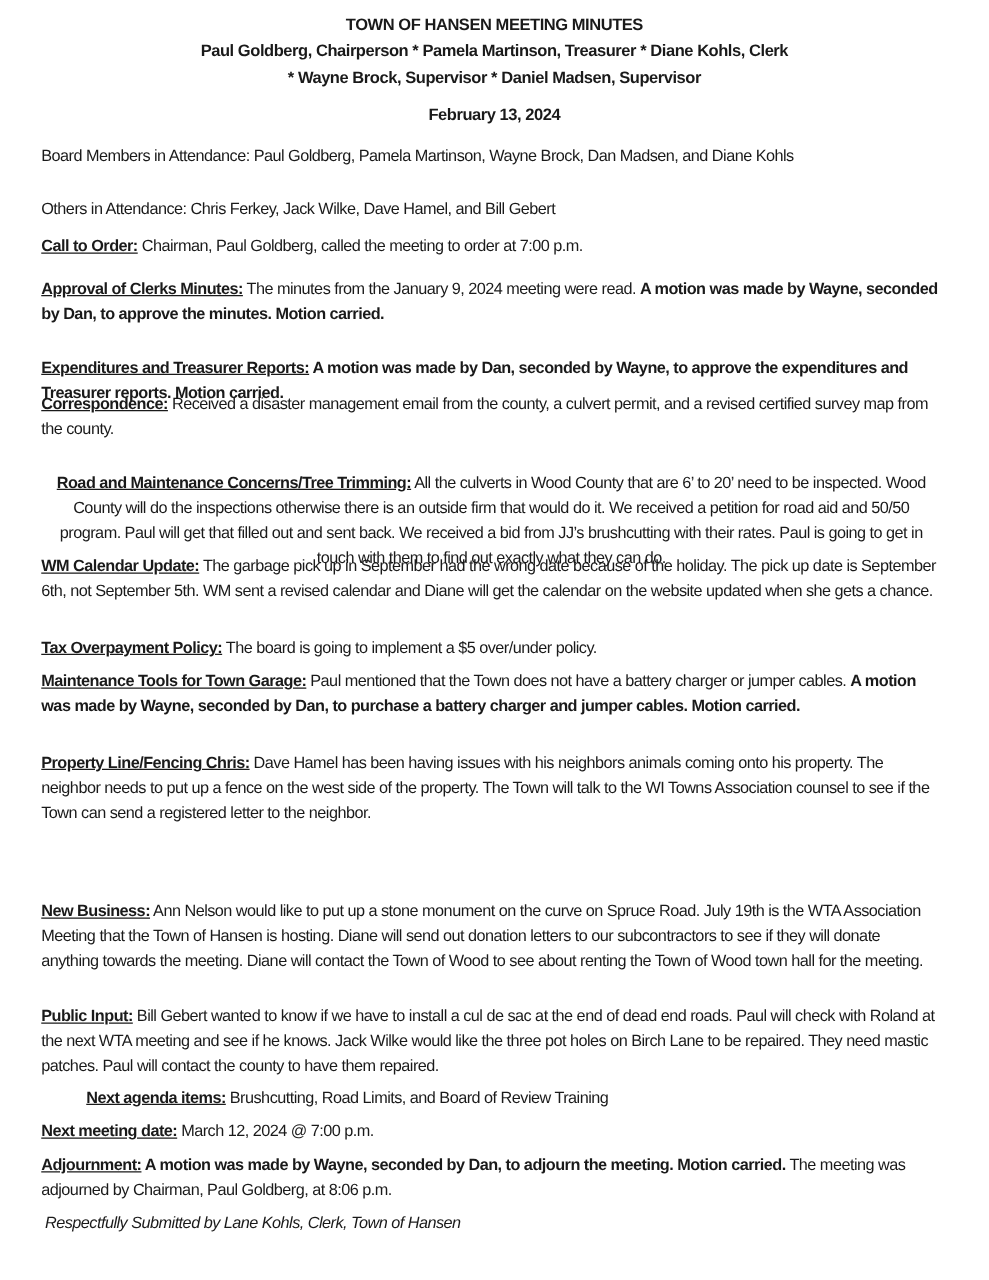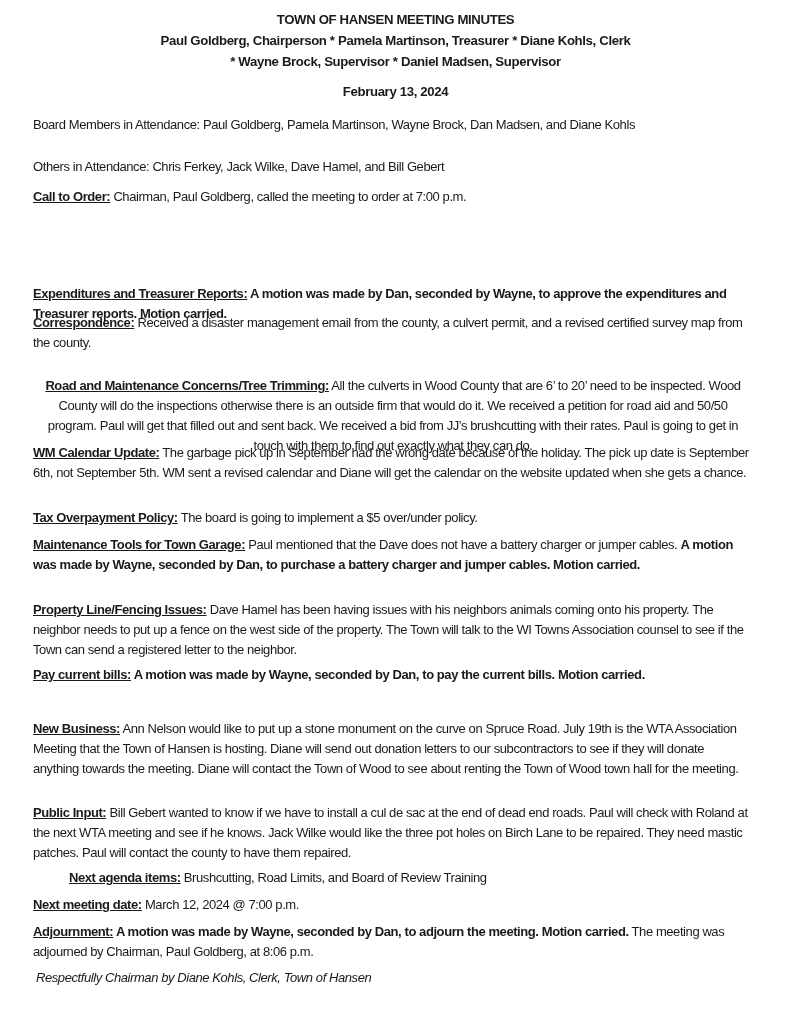--- a/index.html
+++ b/index.html
@@ -28,20 +28,23 @@
     <div class="line" style="top:84px;">February 13, 2024</div>
   </div>
 
   <div class="p" style="top:115px;">Board Members in Attendance:  Paul Goldberg, Pamela Martinson, Wayne Brock, Dan Madsen, and Diane Kohls</div>
   <div class="p" style="top:157px;">Others in Attendance:  Chris Ferkey, Jack Wilke, Dave Hamel, and Bill Gebert</div>
 
   <div class="p" style="top:187px;">
     <span class="lbl">Call to Order:</span><span>  Chairman, Paul Goldberg, called the meeting to order at 7:00 p.m.</span>
   </div>
 
+  <div class="p" style="top:221px;">
+    <span class="lbl">Approval of Clerks Minutes:</span><span>  The minutes from the January 9, 2024 meeting were read.  </span><span class="b">A motion was made by Wayne, seconded by Dan, to approve the minutes.  Motion carried.</span>
+  </div>
 
   <div class="p" style="top:284px;">
     <span class="lbl">Expenditures and Treasurer Reports:</span><span class="b">  A motion was made by Dan, seconded by Wayne, to approve the expenditures and Treasurer reports.  Motion carried.</span>
   </div>
 
   <div class="p" style="top:313px;">
     <span class="lbl">Correspondence:</span><span>  Received a disaster management email from the county, a culvert permit, and a revised certified survey map from the county.</span>
   </div>
 
   <div class="p" style="top:376px;text-align:center;">
@@ -50,30 +53,27 @@
 
   <div class="p" style="top:443px;">
     <span class="lbl">WM Calendar Update:</span><span>  The garbage pick up in September had the wrong date because of the holiday.  The pick up date is September 6th, not September 5th.  WM sent a revised calendar and Diane will get the calendar on the website updated when she gets a chance.</span>
   </div>
 
   <div class="p" style="top:508px;">
     <span class="lbl">Tax Overpayment Policy:</span><span>  The board is going to implement a $5 over/under policy.</span>
   </div>
 
   <div class="p" style="top:535px;">
-    <span class="lbl">Maintenance Tools for Town Garage:</span><span>  Paul mentioned that the Dave does not have a battery charger or jumper cables.  </span><span class="b">A motion was made by Wayne, seconded by Dan, to purchase a battery charger and jumper cables.  Motion carried.</span>
+    <span class="lbl">Maintenance Tools for Town Garage:</span><span>  Paul mentioned that the Town does not have a battery charger or jumper cables.  </span><span class="b">A motion was made by Wayne, seconded by Dan, to purchase a battery charger and jumper cables.  Motion carried.</span>
   </div>
 
   <div class="p" style="top:600px;">
-    <span class="lbl">Property Line/Fencing Issues:</span><span>  Dave Hamel has been having issues with his neighbors animals coming onto his property.  The neighbor needs to put up a fence on the west side of the property.  The Town will talk to the WI Towns Association counsel to see if the Town can send a registered letter to the neighbor.</span>
+    <span class="lbl">Property Line/Fencing Chris:</span><span>  Dave Hamel has been having issues with his neighbors animals coming onto his property.  The neighbor needs to put up a fence on the west side of the property.  The Town will talk to the WI Towns Association counsel to see if the Town can send a registered letter to the neighbor.</span>
   </div>
 
-  <div class="p" style="top:665px;">
-    <span class="lbl">Pay current bills:</span><span class="b">  A motion was made by Wayne, seconded by Dan, to pay the current bills.  Motion carried.</span>
-  </div>
 
 
   <div class="p" style="top:719px;">
     <span class="lbl">New Business:</span><span>  Ann Nelson would like to put up a stone monument on the curve on Spruce Road.  July 19th is the WTA Association Meeting that the Town of Hansen is hosting.  Diane will send out donation letters to our subcontractors to see if they will donate anything towards the meeting.  Diane will  contact the Town of Wood to see about renting the Town of Wood town hall for the meeting.</span>
   </div>
 
   <div class="p" style="top:803px;">
     <span class="lbl">Public Input:</span><span>  Bill Gebert wanted to know if we have to install a cul de sac at the end of dead end roads.  Paul will check with Roland at the next WTA meeting and see if he knows.  Jack Wilke would like the three pot holes on Birch Lane to be repaired.  They need mastic patches.  Paul will contact the county to have them repaired.</span>
   </div>
 
@@ -82,15 +82,15 @@
   </div>
 
   <div class="p" style="top:895px;">
     <span class="lbl">Next meeting date:</span><span>  March 12, 2024 @ 7:00 p.m.</span>
   </div>
 
   <div class="p" style="top:922px;">
     <span class="lbl">Adjournment:</span><span class="b">  A motion was made by Wayne, seconded by Dan, to adjourn the meeting.  Motion carried.</span><span>  The meeting was adjourned by Chairman, Paul Goldberg, at 8:06 p.m.</span>
   </div>
 
-  <div class="p sig" style="top:968px; left:36px;">Respectfully Chairman by Diane Kohls, Clerk, Town of Hansen</div>
+  <div class="p sig" style="top:968px; left:36px;">Respectfully Submitted by Lane Kohls, Clerk, Town of Hansen</div>
 
 </div>
 
 </body></html>

